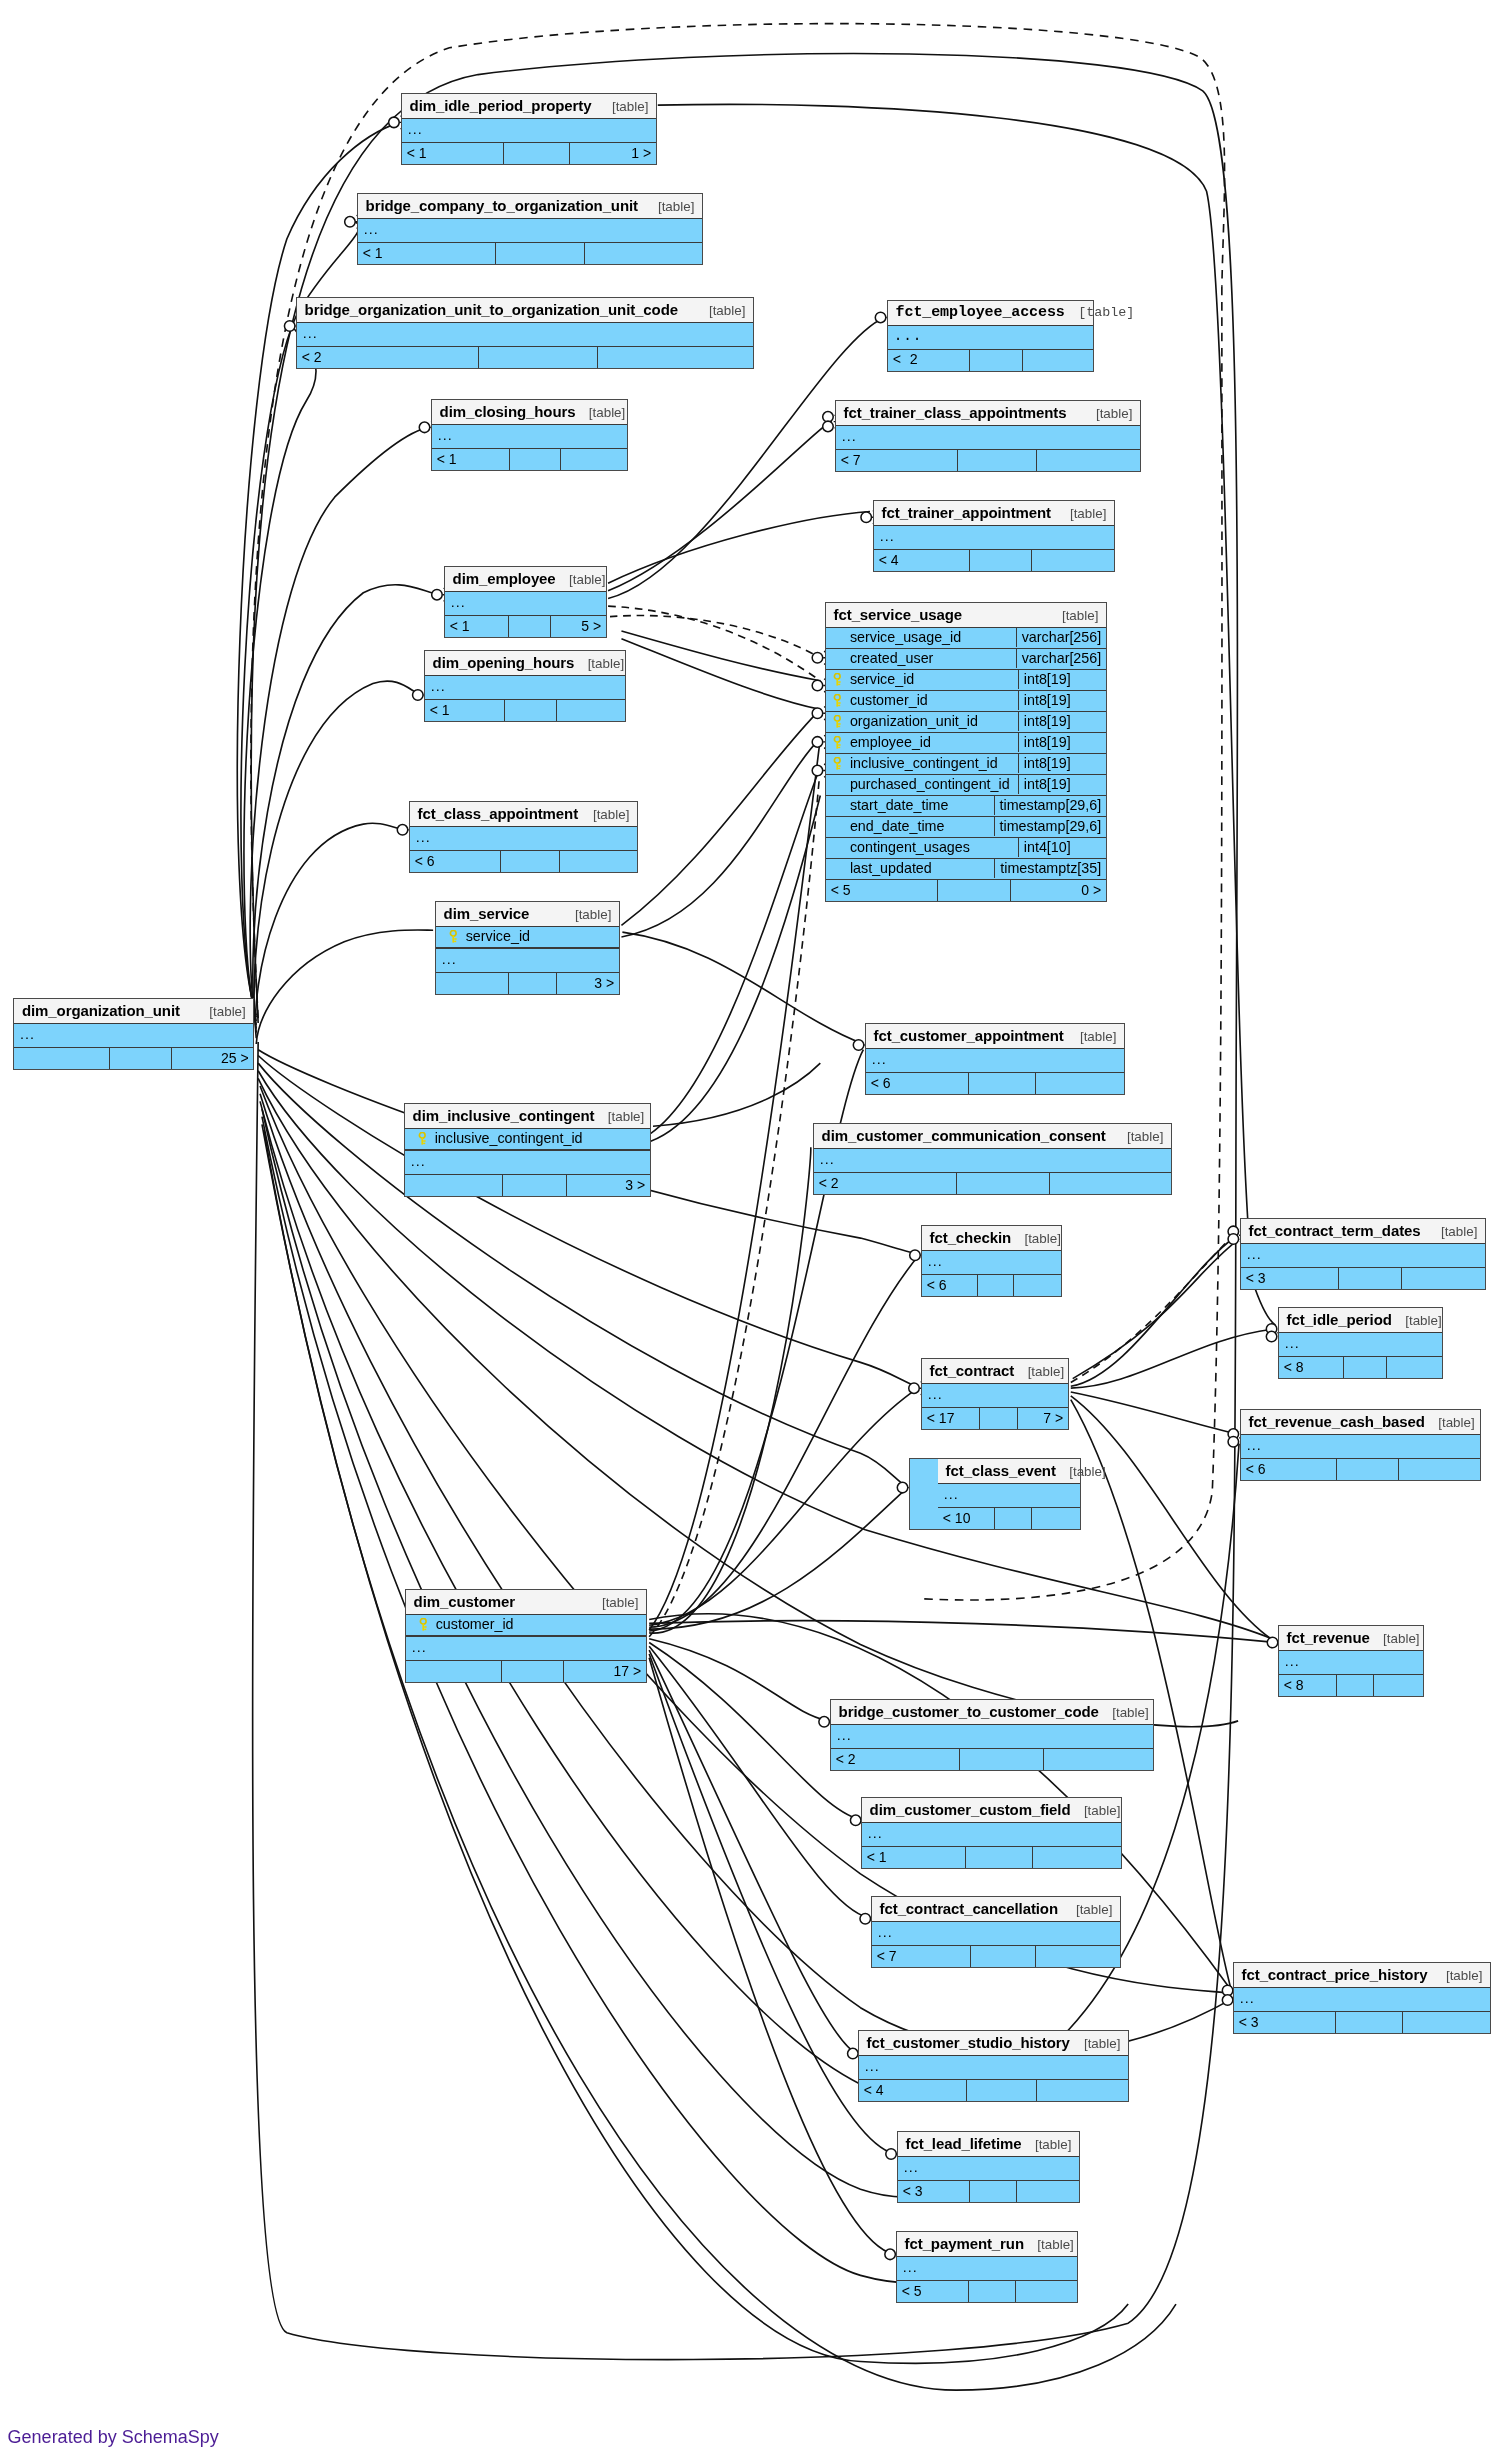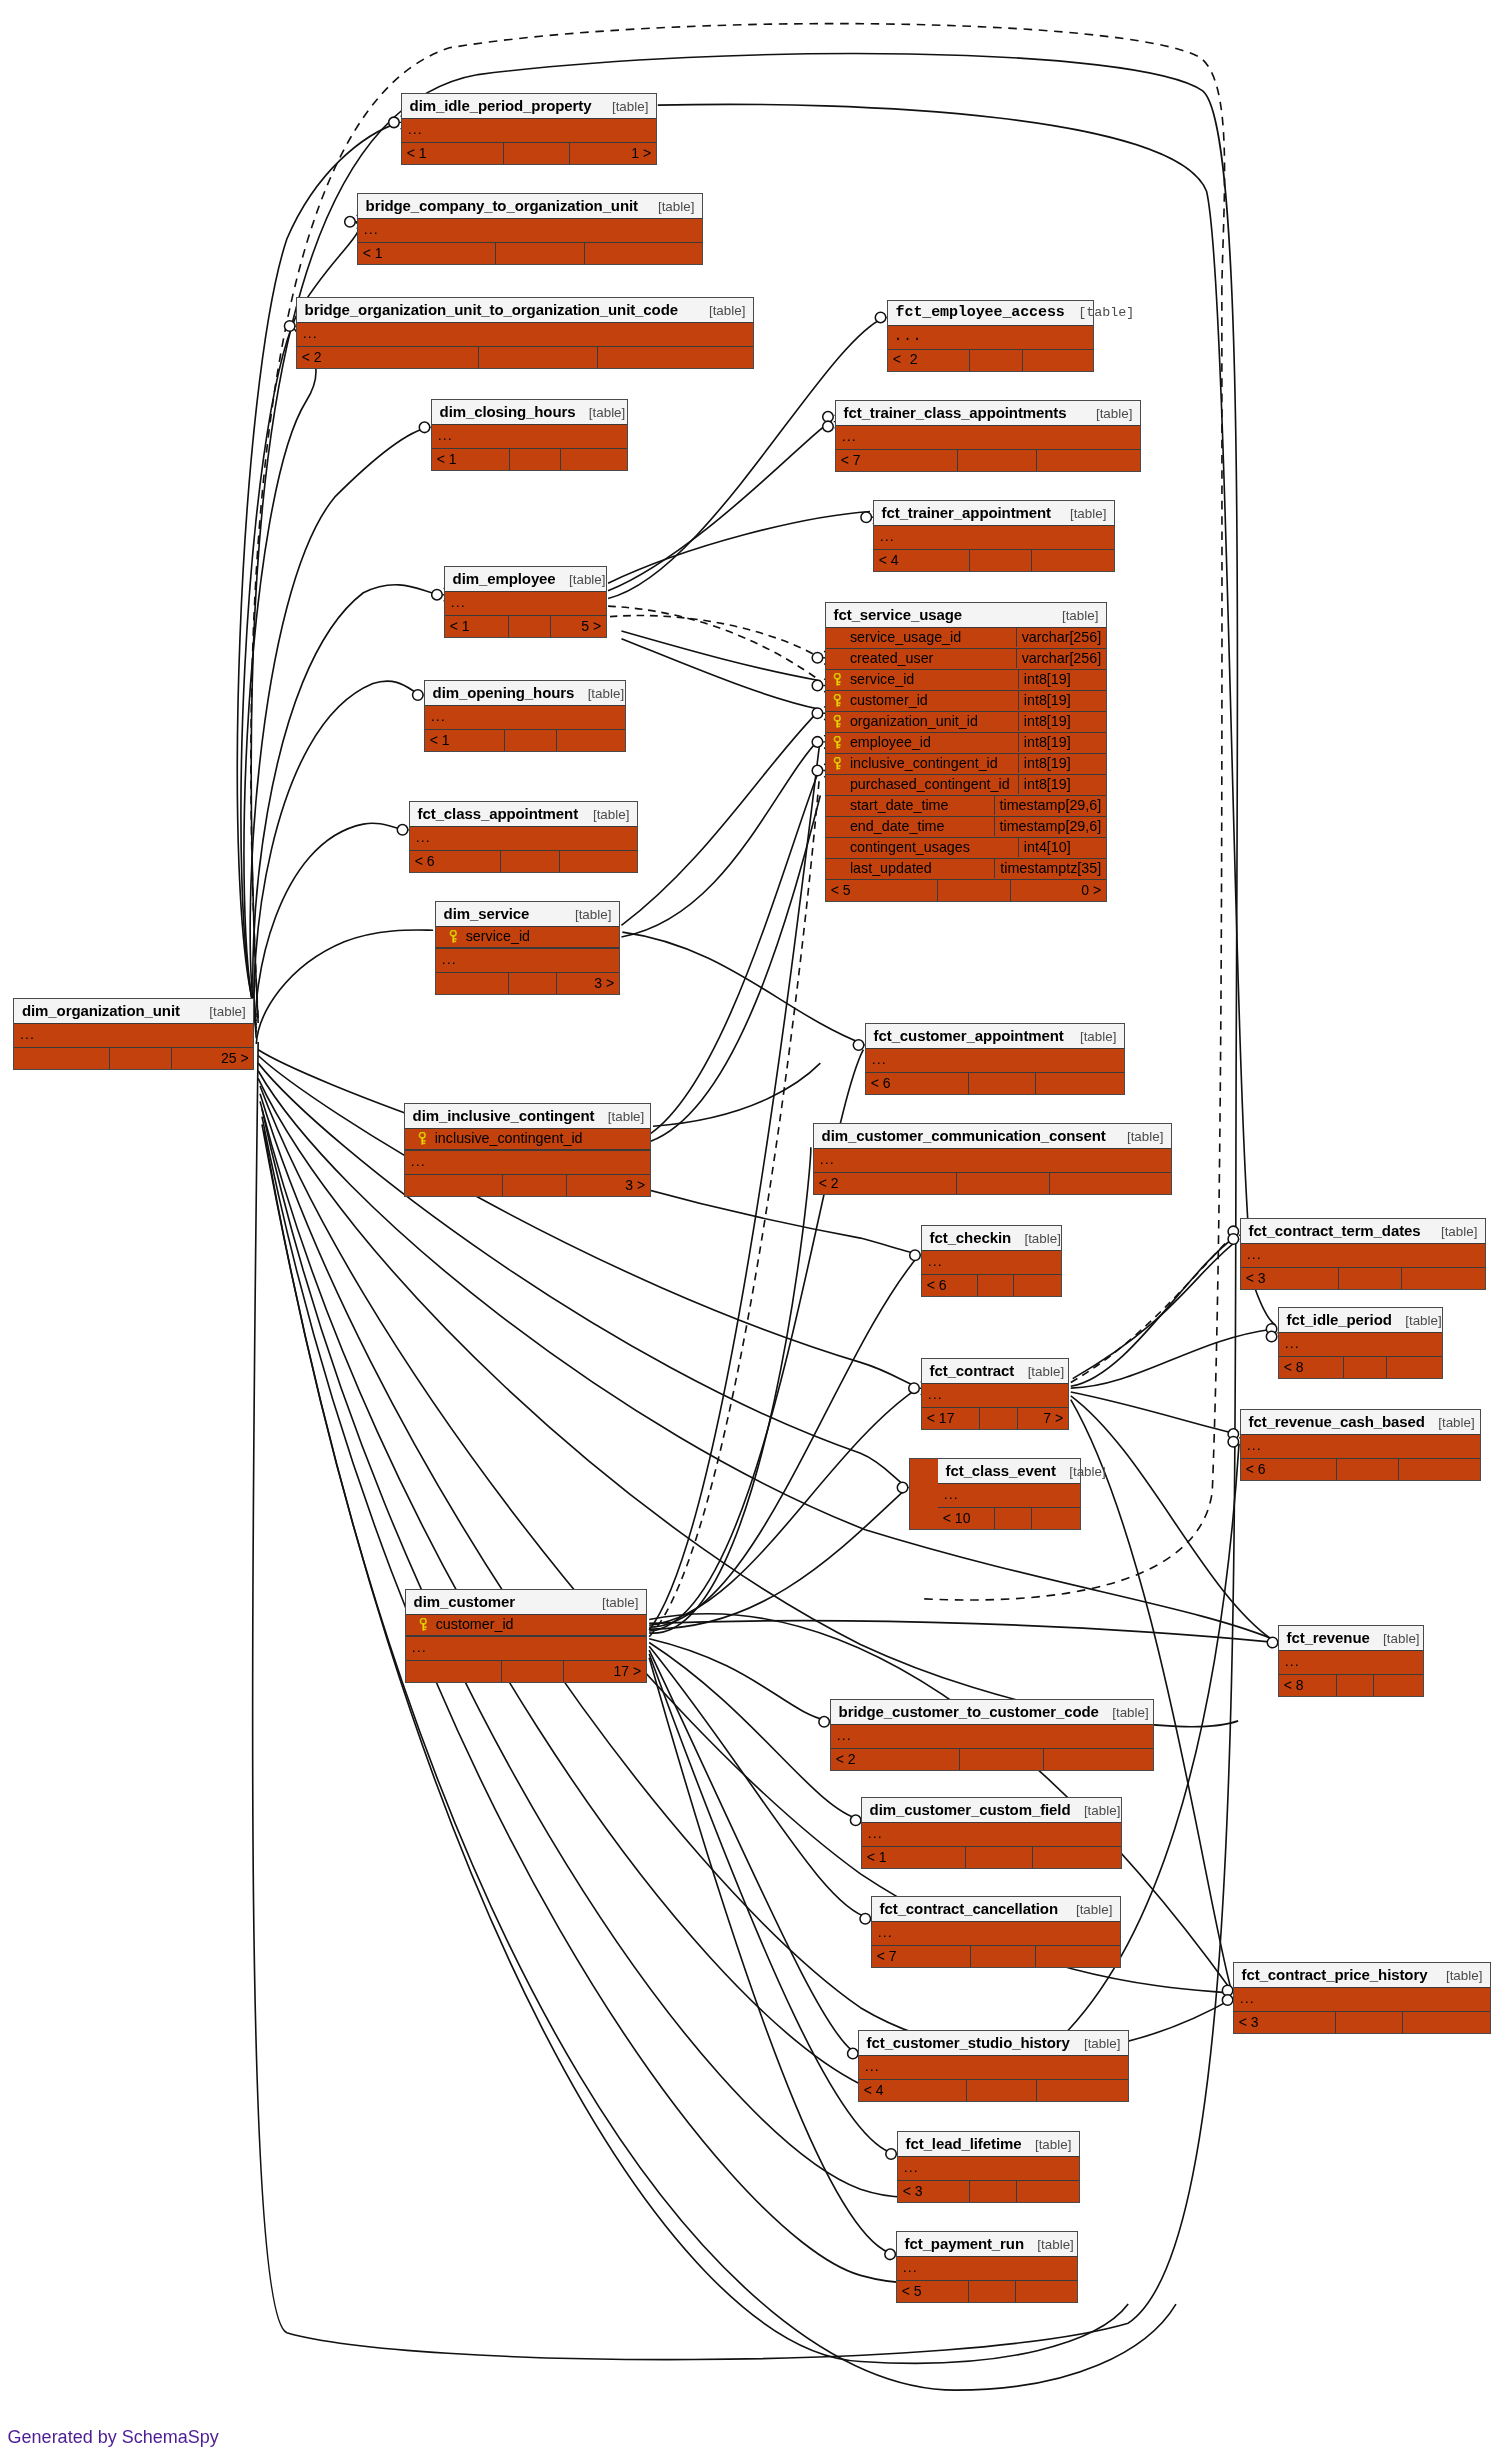--- a/index.html
+++ b/index.html
@@ -32,21 +32,21 @@
     left: 0;
     top: 0;
     width: 1502px;
     height: 2458px;
   }
 
   .table-node {
     position: absolute;
     box-sizing: border-box;
     border: 1.5px solid #4a4a4a;
-    background: #c2410c;
+    background: #7dd3fc;
     font-size: 14.3px;
     color: #000000;
   }
   .tbl-title {
     display: flex;
     align-items: baseline;
     justify-content: space-between;
     background: #f4f4f4;
     border-bottom: 1.5px solid #3a3a3a;
     padding: 2.9px 7.6px 3.8px 7.6px;
@@ -507,21 +507,21 @@
             </div>
             <div class="col-type">timestamptz[35]</div>
           </div>
         </div>
         <div class="tbl-foot">
           <div class="foot-cell foot-left">&lt; 5</div>
           <div class="foot-cell foot-mid"></div>
           <div class="foot-cell foot-right">0 &gt;</div>
         </div>
       </div>
-      <div class="table-node" style="left: 424px; top: 680px; width: 202px;">
+      <div class="table-node" style="left: 424px; top: 650px; width: 202px;">
         <div class="tbl-title">
           <span class="tbl-name">dim_opening_hours</span>
           <span class="tbl-tag">[table]</span>
         </div>
         <div class="tbl-body">
           <div class="col-row ellipsis-row">...</div>
         </div>
         <div class="tbl-foot">
           <div class="foot-cell foot-left">&lt; 1</div>
           <div class="foot-cell foot-mid"></div>

